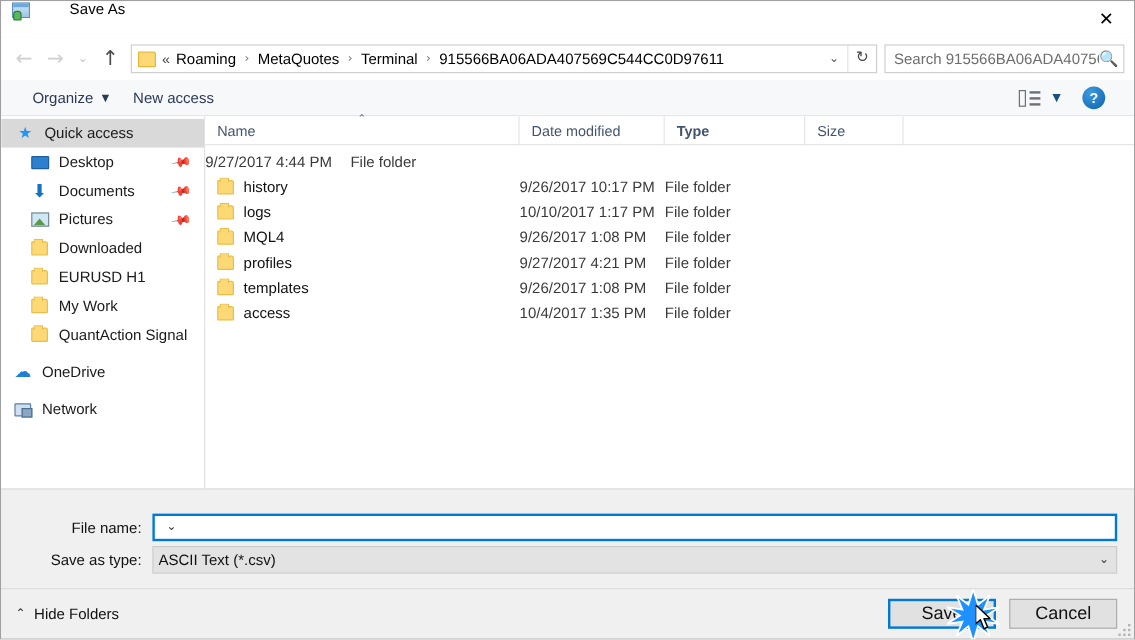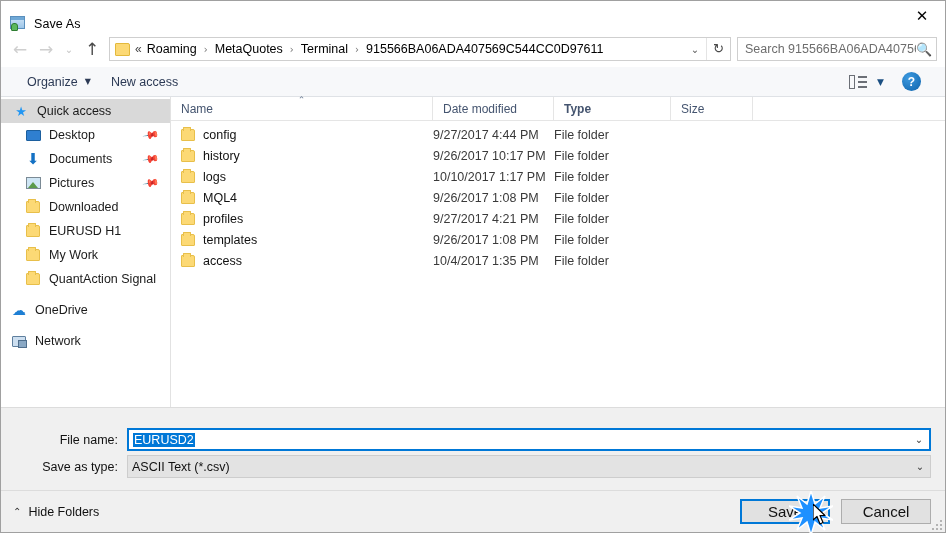--- a/index.html
+++ b/index.html
@@ -17,22 +17,23 @@
     width: 946px; height: 533px;
     background: #f0f0f0;
     border: 1px solid #a0a0a0;
     display: flex; flex-direction: column;
   }
 
   
   .titlebar {
     height: 30px; min-height: 30px;
     background: #ffffff;
-    display: flex; align-items: flex-end;
+    display: flex; align-items: flex-start;
     position: relative;
+    gap: 24px;
   }
   .title-icon {
     width: 16px; height: 16px; margin-left: 9px; margin-right: 8px;
     position: relative; flex: none;
   }
   .title-icon .win {
     position: absolute; left: 0; top: 1px; width: 15px; height: 13px;
     background: linear-gradient(#cfe4f7, #9ec6e8);
     border: 1px solid #5a8fbd;
   }
@@ -463,24 +464,20 @@
         <div class="col type">
           <span>Type</span>
         </div>
         <div class="col size">
           <span>Size</span>
         </div>
       </div>
 
       <div class="rows">
         <div class="row">
-          <span class="cell name">
-              <span class="ic-folder"></span>
-              <span>config</span>
-            </span>
           <span class="cell date">9/27/2017 4:44 PM</span>
           <span class="cell type">File folder</span>
           <span class="cell size"></span>
         </div>
         <div class="row">
           <span class="cell name">
               <span class="ic-folder"></span>
               <span>history</span>
             </span>
           <span class="cell date">9/26/2017 10:17 PM</span>
@@ -533,21 +530,20 @@
           <span class="cell size"></span>
         </div>
       </div>
     </div>
   </div>
 
   <div class="fields">
     <div class="fieldrow">
       <span class="fieldlabel">File name:</span>
       <div class="combo focused">
-        <span class="val"><span class="sel">EURUSD2</span></span>
         <span class="dd">⌄</span>
       </div>
     </div>
     <div class="fieldrow">
       <span class="fieldlabel">Save as type:</span>
       <div class="combo grey">
         <span class="val">ASCII Text (*.csv)</span>
         <span class="dd">⌄</span>
       </div>
     </div>

